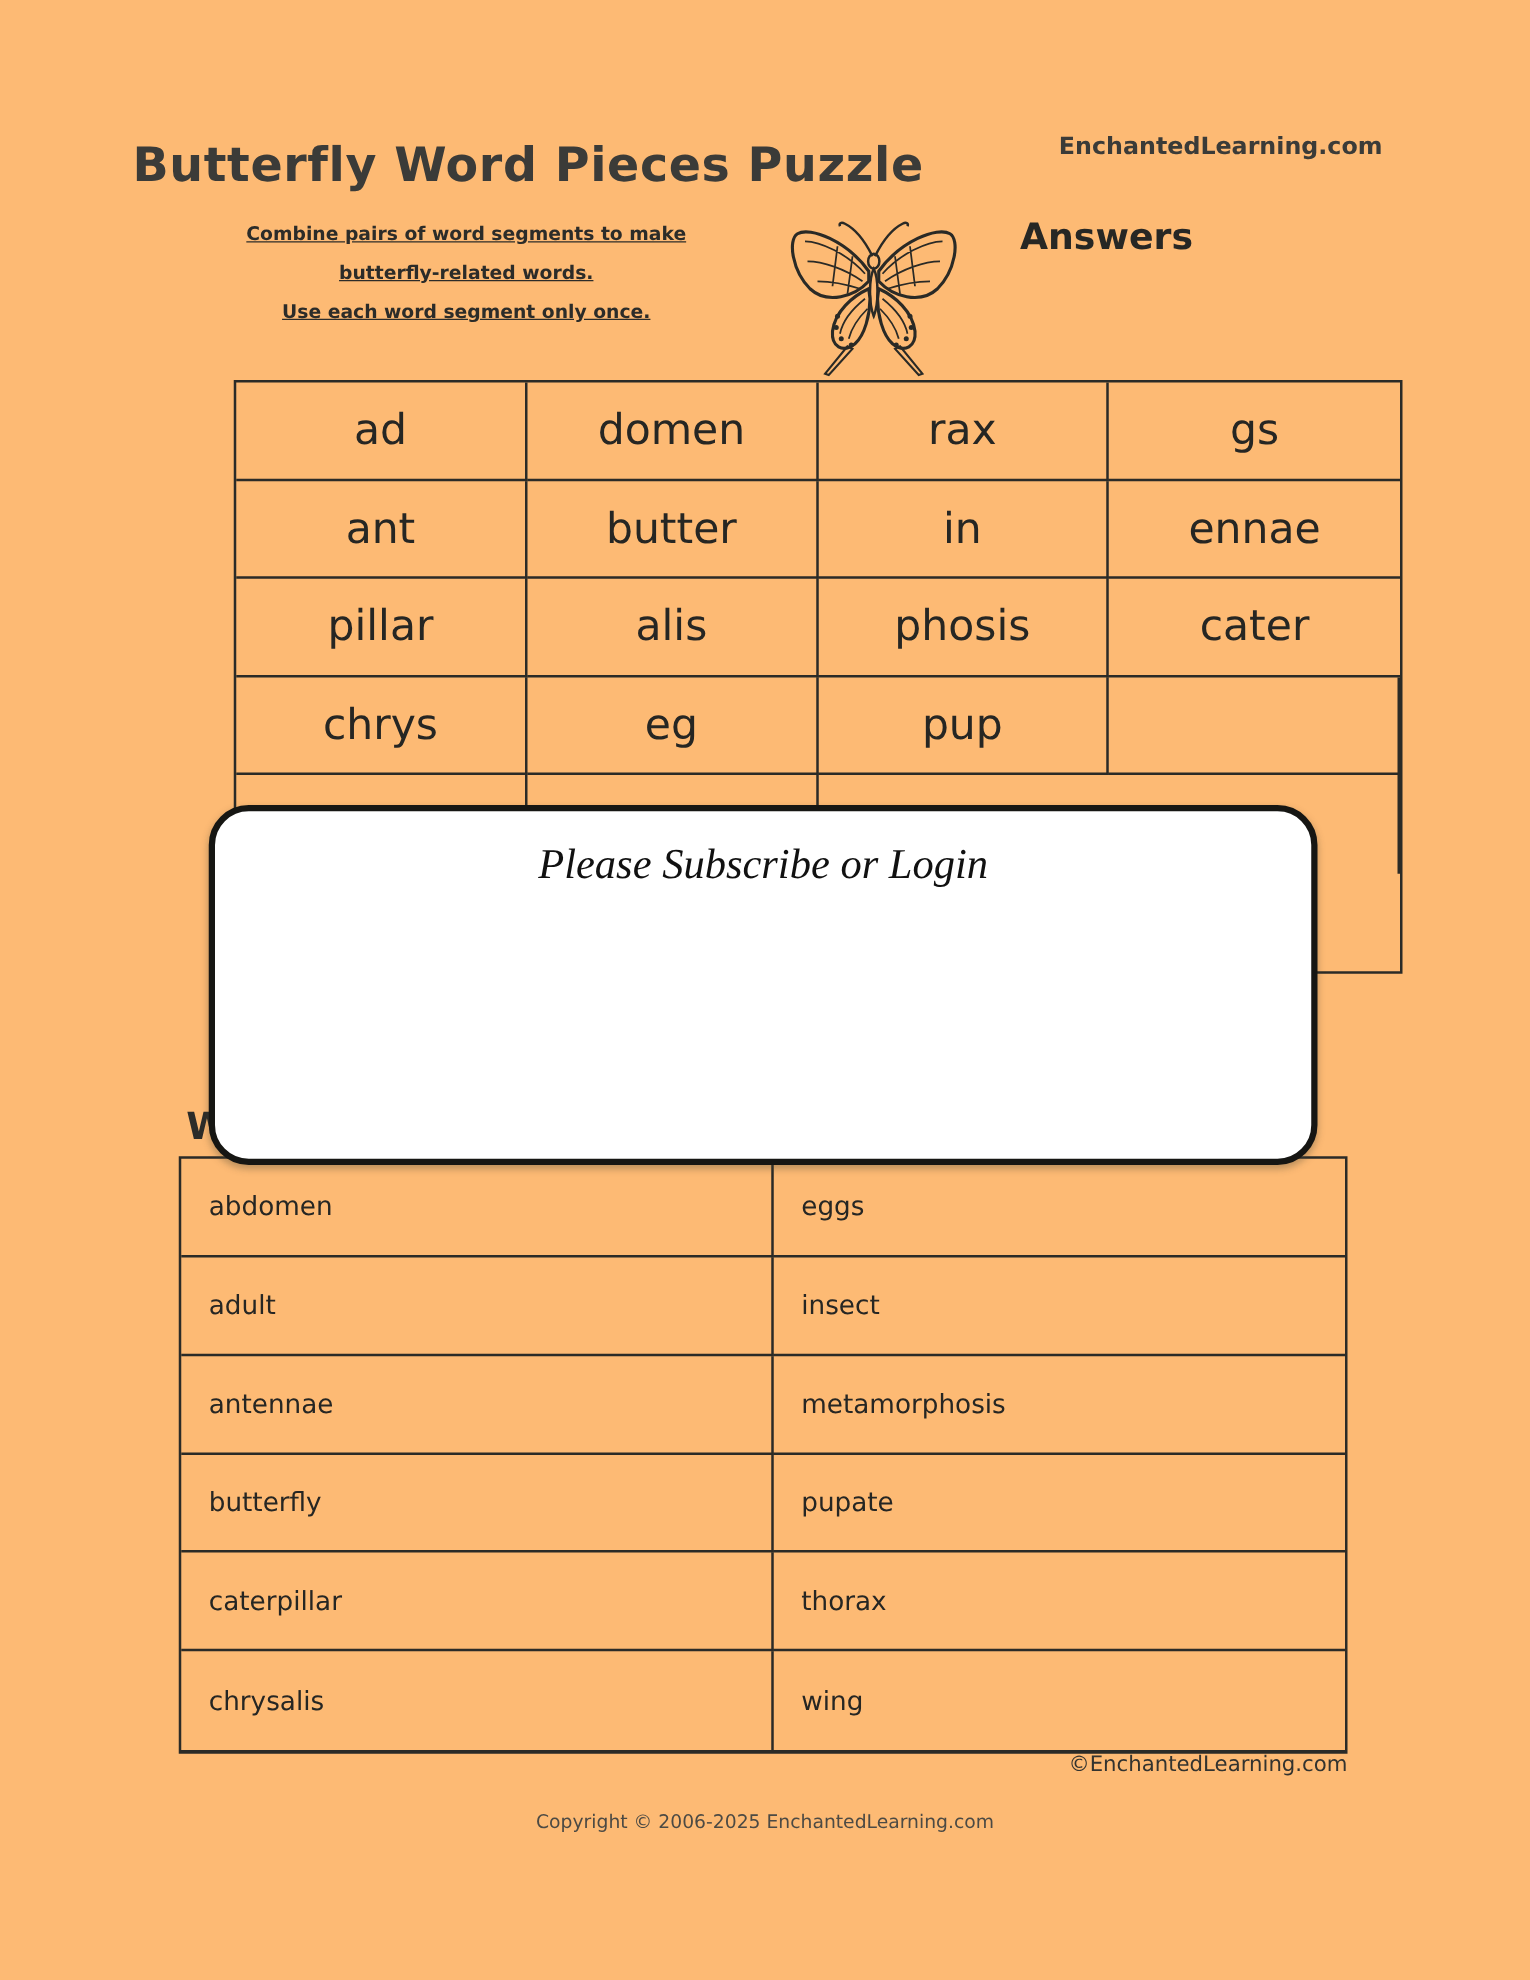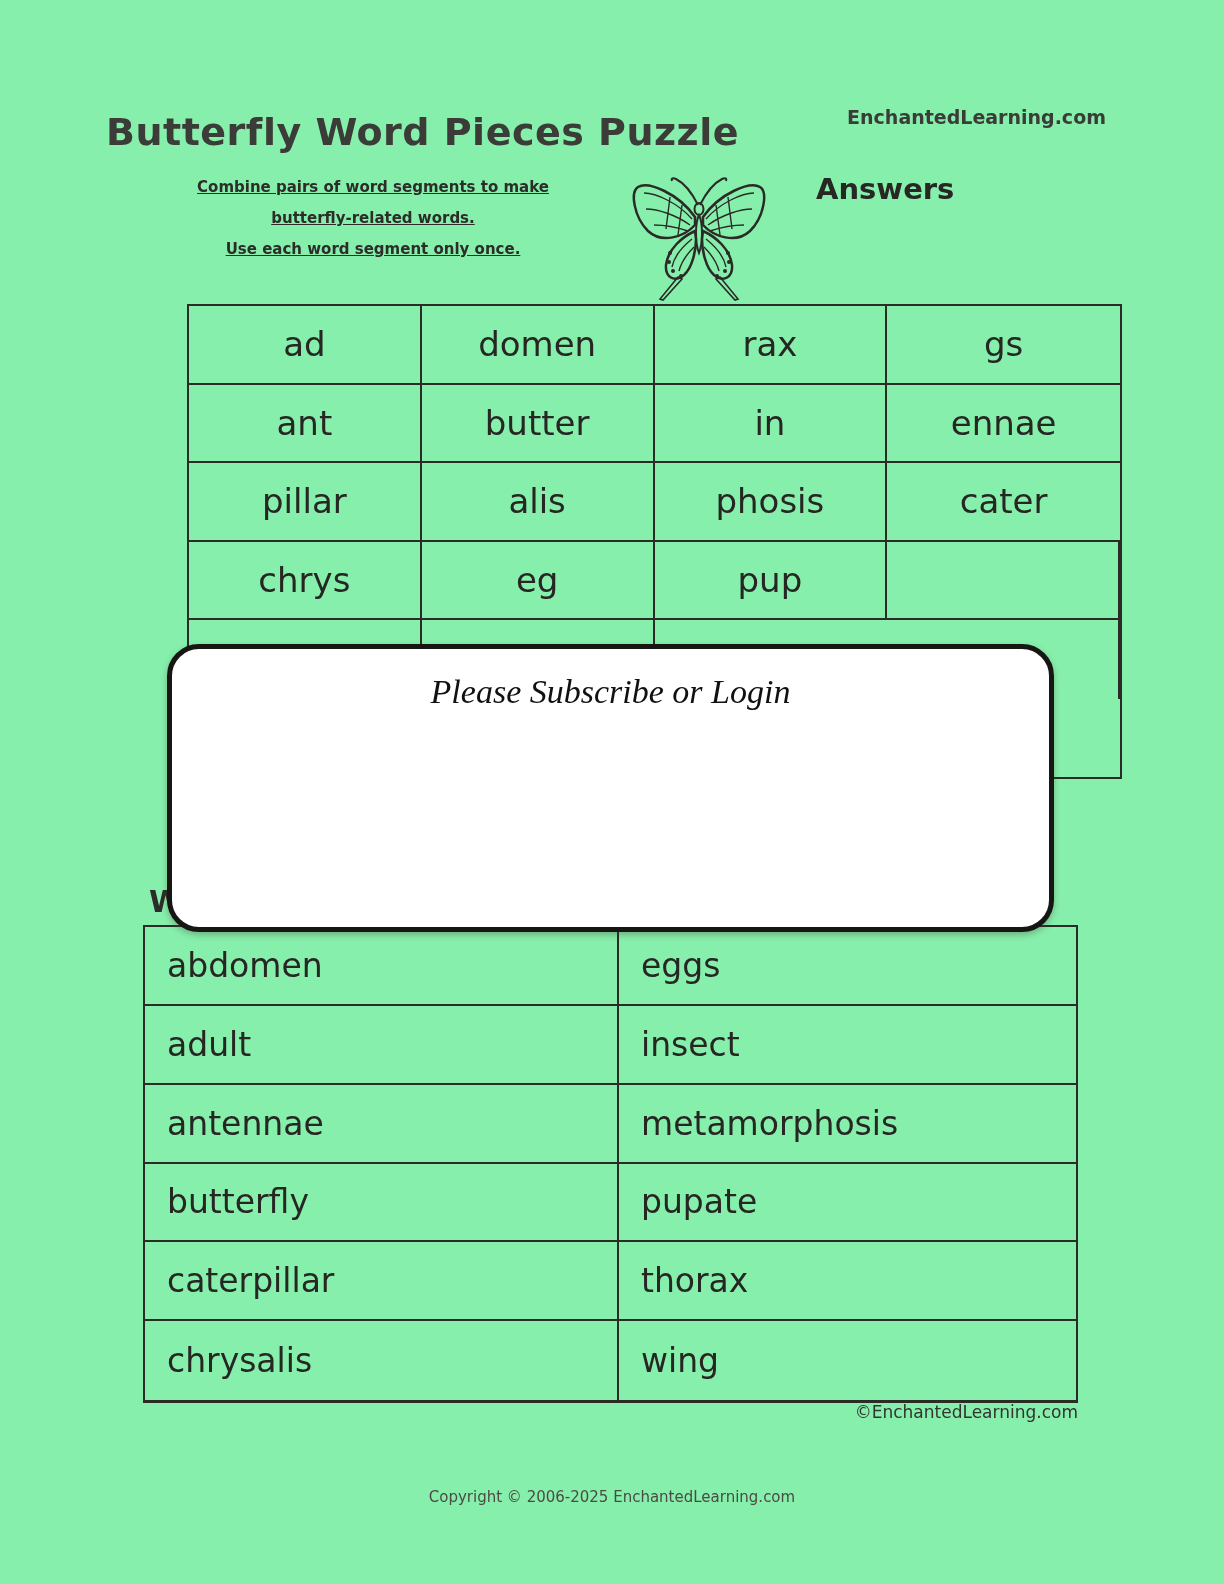--- a/index.html
+++ b/index.html
@@ -1,21 +1,21 @@
 <!DOCTYPE html>
 <html><head>
 <meta charset="utf-8">
 <style>
   html,body{margin:0;padding:0;}
   body{background:#e8e6de;}
   #page{
     position:relative;
     width:1224px;height:1584px;
     margin:0 auto;
-    background:#86efac;
+    background:#fdba74;
     font-family:"DejaVu Sans","Liberation Sans",sans-serif;
     color:#2f2f2c;
     overflow:hidden;
   }
   .abs{position:absolute;}
 
   
   #page-title{
     left:106px;top:110px;
     font-size:38px;font-weight:bold;color:#3b3b38;
@@ -97,36 +97,36 @@
     border:2px solid #2b2b27;
     border-bottom-width:3px;
     display:grid;
     grid-template-columns:474px 1fr;
     grid-template-rows:repeat(6,1fr);
     z-index:2;
   }
   #answers-table .acell{
     border-bottom:2px solid #2b2b27;
     display:flex;align-items:center;
-    font-size:33px;color:#262623;
+    font-size:21px;color:#262623;
     padding-left:22px;box-sizing:border-box;
   }
   #answers-table .acell.col1{border-right:2px solid #2b2b27;}
   #answers-table .acell.rlast{border-bottom:none;}
 
   
   #attribution{
     left:700px;top:1402px;width:378px;
     text-align:right;
     font-size:17px;color:#33332f;font-weight:500;
   }
   #copyright{
     left:0;top:1448px;width:1224px;
     text-align:center;
-    font-size:15px;color:#4c4a44;margin-top:40px;
+    font-size:15px;color:#4c4a44;
   }
   svg .ln{stroke:#2a2a26;fill:none;}
 </style>
 </head>
 <body>
 
 <div id="page">
 
   <div class="abs" id="page-title">Butterfly Word Pieces Puzzle</div>
   <div class="abs" id="site-name">EnchantedLearning.com</div>

